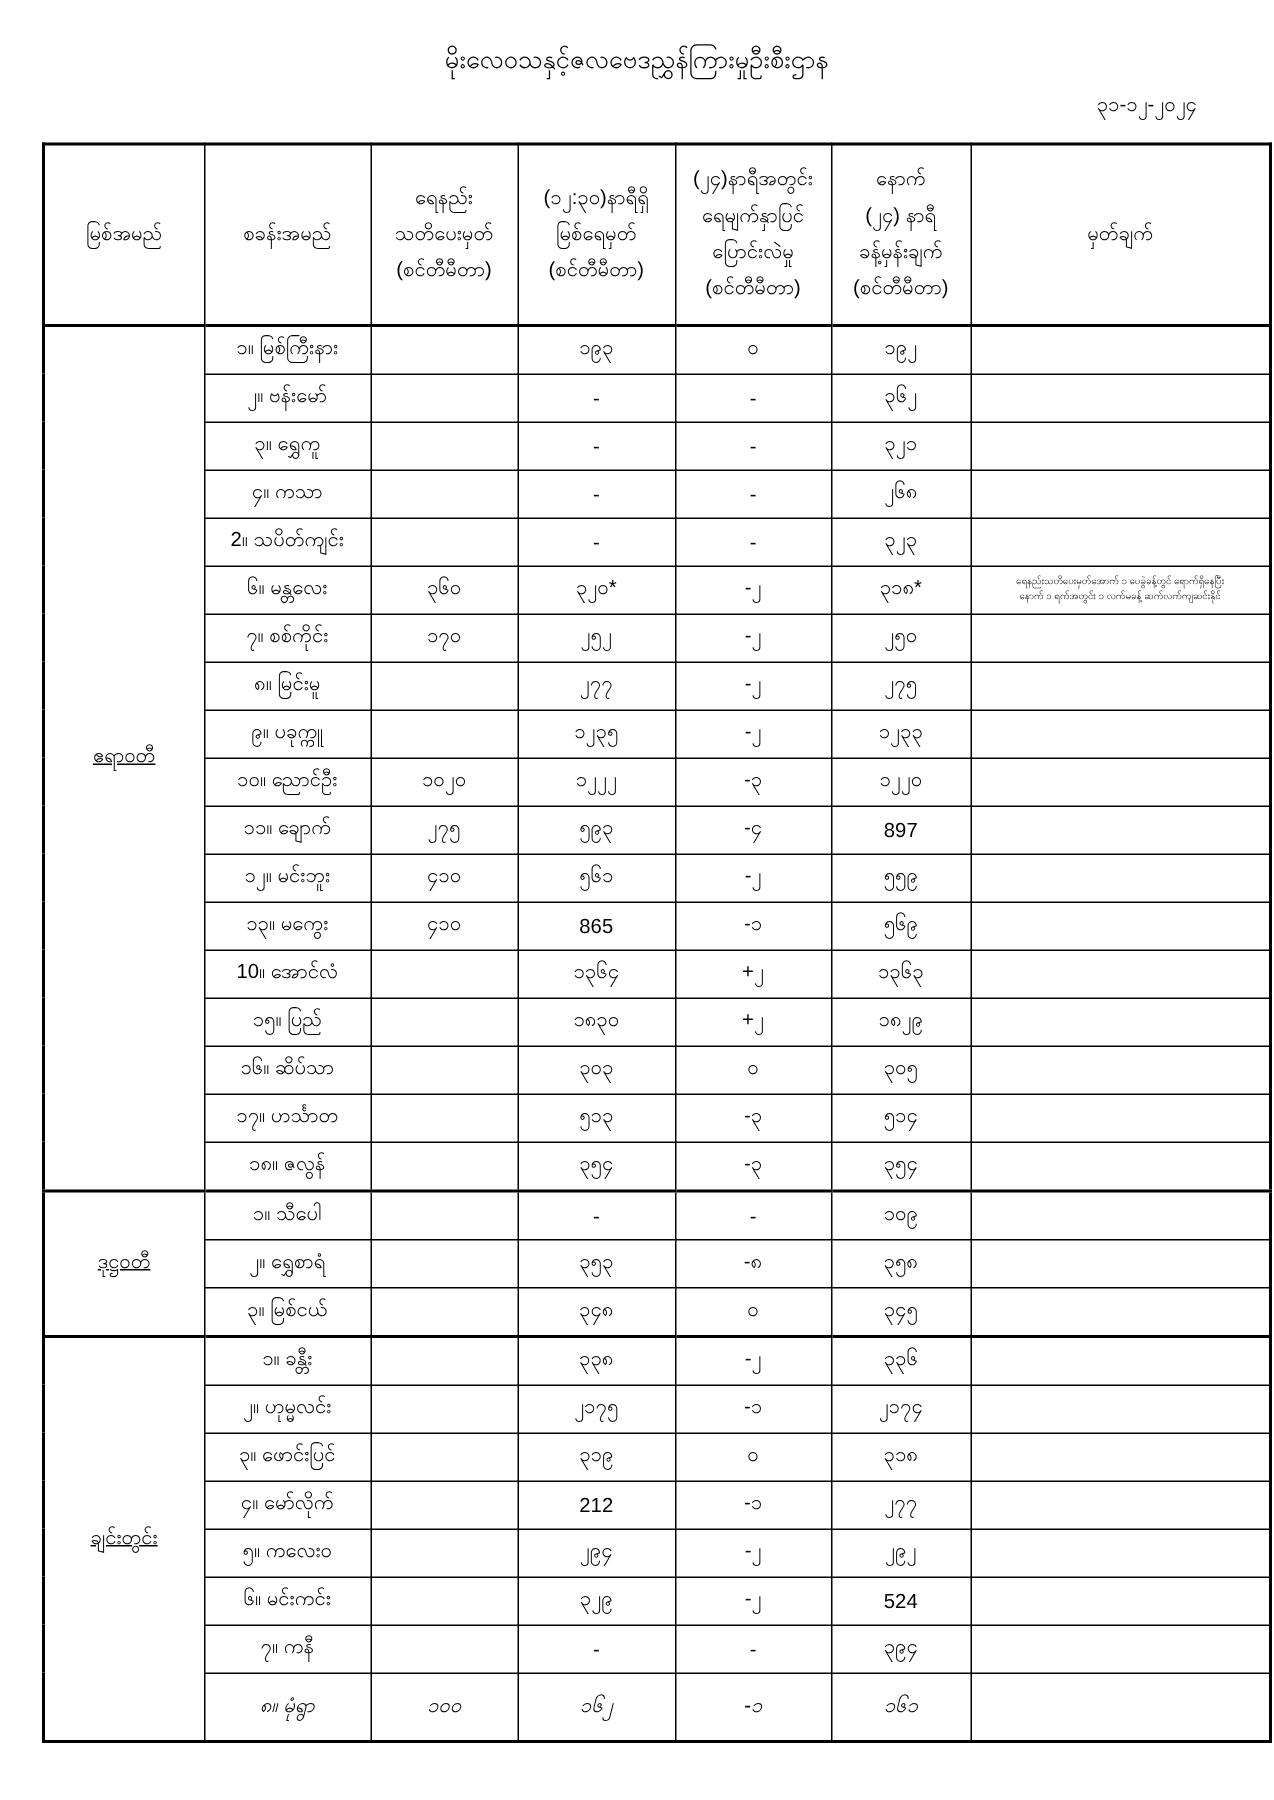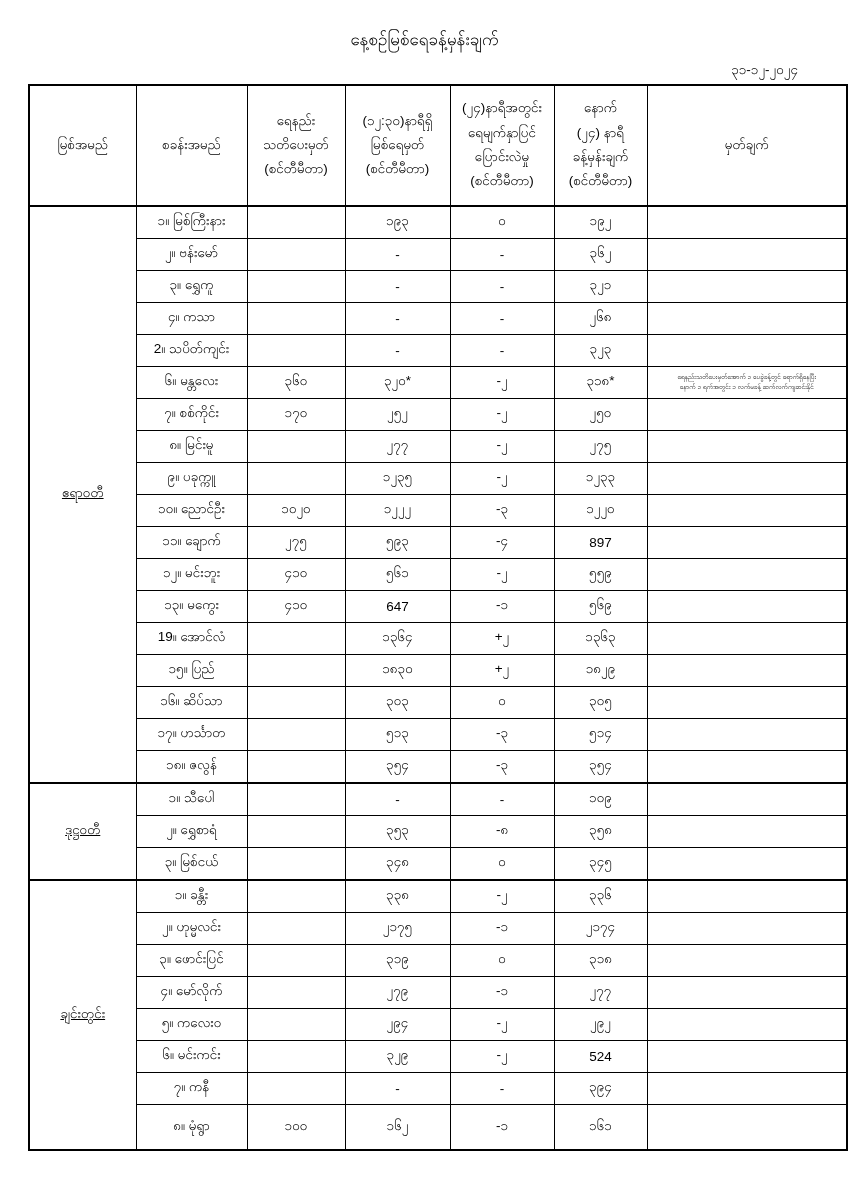--- a/index.html
+++ b/index.html
@@ -18,21 +18,21 @@
     font-weight:500;
   }
   .doc-date{
     width:818px;
     margin-left:28px;
     text-align:right;
     padding-right:48px;
     box-sizing:border-box;
     font-size:13.5px;
     margin-top:7px;
-    margin-bottom:3px;
+    margin-bottom:14px;
   }
   table.river-table{
     border-collapse:collapse;
     table-layout:fixed;
     margin-left:28px;
     width:818px;
     border:2px solid #000;
   }
   table.river-table th,
   table.river-table td{
@@ -45,39 +45,39 @@
     overflow:hidden;
   }
   thead th{
     height:119px;
     white-space:pre-line;
     line-height:1.8;
     border-bottom:2px solid #000;
   }
   tbody td{height:31px;}
   tbody.group tr:first-child td{border-top:2px solid #000;margin-top:11px;}
-  tbody.group:last-child tr:last-child td{height:44px;}
+  tbody.group:last-child tr:last-child td{height:44px;font-style:italic;}
   td.station-cell{text-align:left;padding-left:9px;}
   td.river-cell{text-align:center;text-decoration:underline;}
   td.remark-cell{padding:0 1px;}
   .remark-small{
     font-size:6.5px;
     line-height:1.55;
     white-space:pre-line;
     text-align:center;
     display:block;
   }
 </style>
 </head>
 <body>
 
 <div class="page">
 
   <div class="doc-title">
-    <div>နေ့စဉ်မြစ်ရေခန့်မှန်းချက်</div>
+    <div>မိုးလေဝသနှင့်ဇလဗေဒညွှန်ကြားမှုဦးစီးဌာန</div>
   </div>
 
   <div class="doc-date">၃၁-၁၂-၂၀၂၄</div>
 
   <table class="river-table">
     <colgroup>
       <col style="width:107px">
       <col style="width:111px">
       <col style="width:98px">
       <col style="width:105px">
@@ -225,29 +225,29 @@
           <td>၅၆၁</td>
           <td>-၂</td>
           <td>၅၅၉</td>
           <td class="remark-cell">
             <span class="remark-small"></span>
           </td>
         </tr>
         <tr>
           <td class="station-cell">၁၃။ မကွေး</td>
           <td>၄၁၀</td>
-          <td>647</td>
+          <td>865</td>
           <td>-၁</td>
           <td>၅၆၉</td>
           <td class="remark-cell">
             <span class="remark-small"></span>
           </td>
         </tr>
         <tr>
-          <td class="station-cell">19။ အောင်လံ</td>
+          <td class="station-cell">10။ အောင်လံ</td>
           <td></td>
           <td>၁၃၆၄</td>
           <td>+၂</td>
           <td>၁၃၆၃</td>
           <td class="remark-cell">
             <span class="remark-small"></span>
           </td>
         </tr>
         <tr>
           <td class="station-cell">၁၅။ ပြည်</td>
@@ -351,21 +351,21 @@
           <td>၃၁၉</td>
           <td>၀</td>
           <td>၃၁၈</td>
           <td class="remark-cell">
             <span class="remark-small"></span>
           </td>
         </tr>
         <tr>
           <td class="station-cell">၄။ မော်လိုက်</td>
           <td></td>
-          <td>၂၇၉</td>
+          <td>212</td>
           <td>-၁</td>
           <td>၂၇၇</td>
           <td class="remark-cell">
             <span class="remark-small"></span>
           </td>
         </tr>
         <tr>
           <td class="station-cell">၅။ ကလေးဝ</td>
           <td></td>
           <td>၂၉၄</td>

